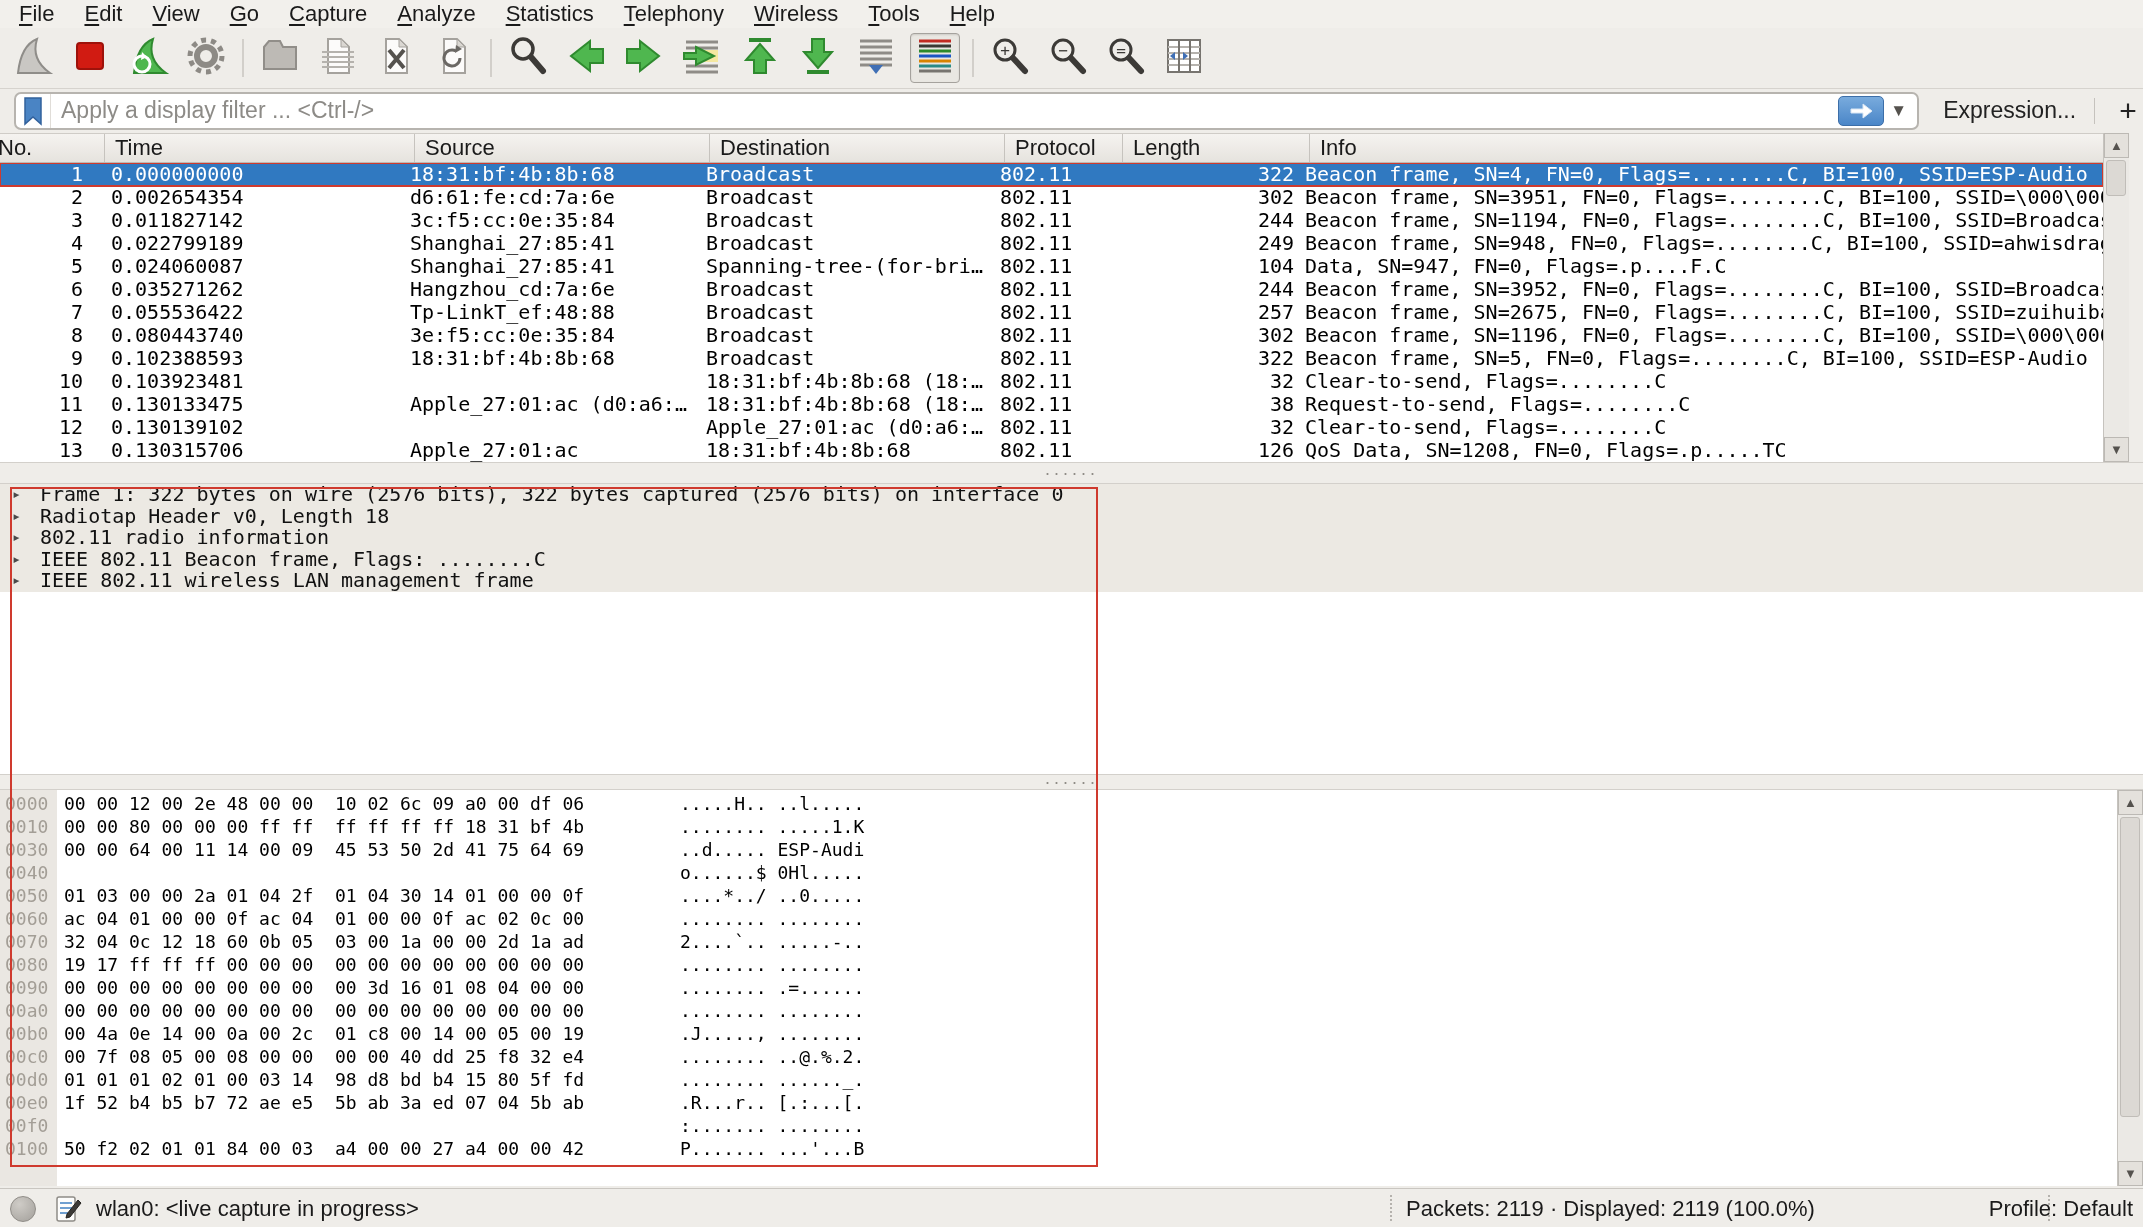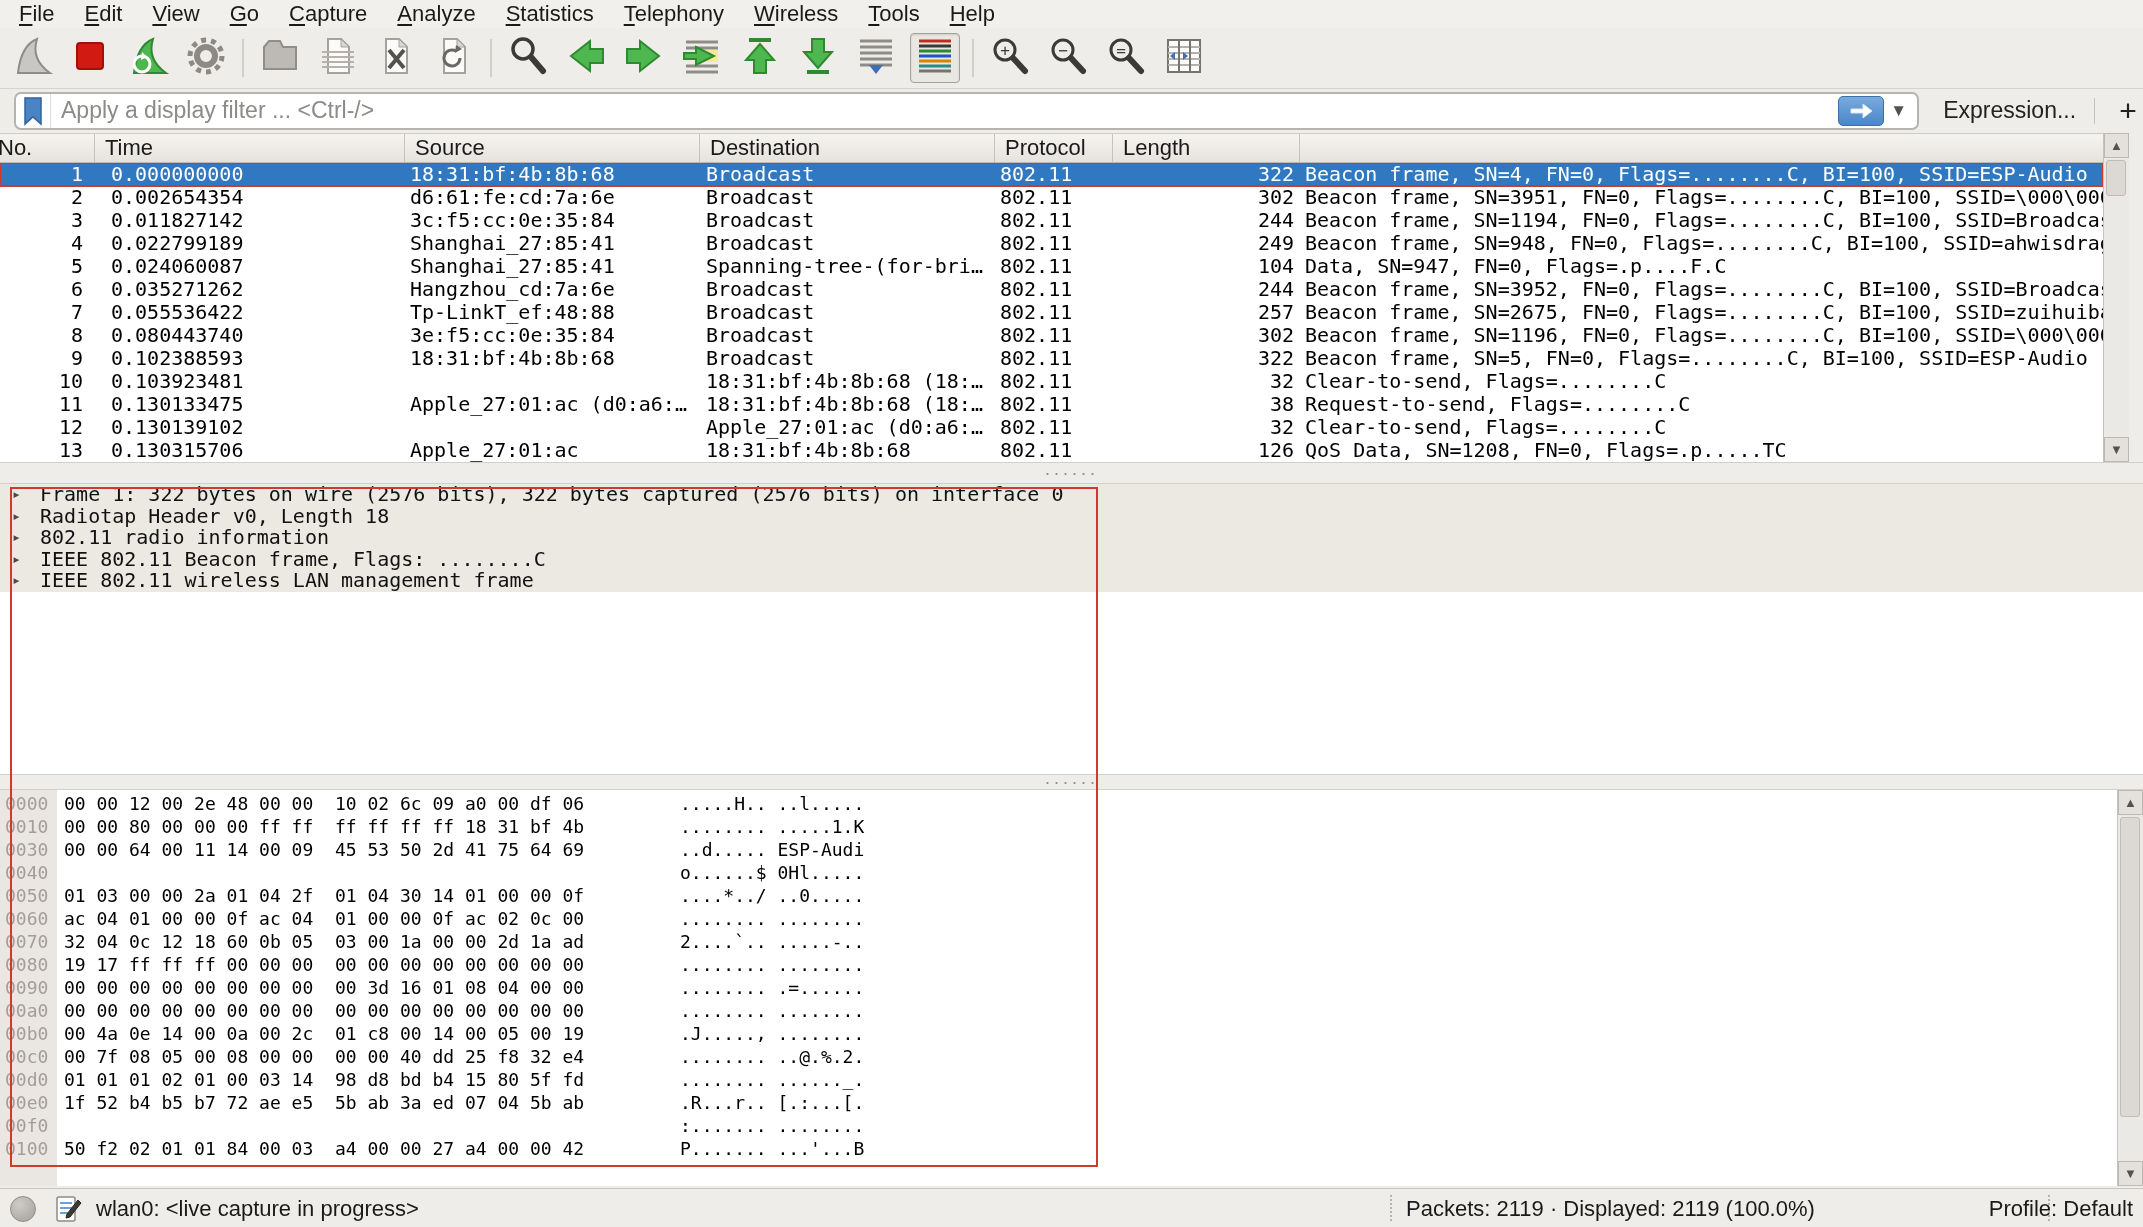--- a/index.html
+++ b/index.html
@@ -293,37 +293,40 @@
     </span>
     <span id="apply-caret">▼</span>
   </div>
   <span id="expression-label">Expression...</span>
   <span class="fsep"></span>
   <span id="add-filter-btn">+</span>
 </div>
 
 <div id="packet-list">
   <div id="pl-header">
-      <div class="hcell" style="width: 95px;">
+      <div class="hcell" style="width: 105px;">
         <span style="margin-left: -12px;">No.</span>
       </div>
       <div class="hcell" style="width: 310px;">
         <span>Time</span>
       </div>
       <div class="hcell" style="width: 295px;">
         <span>Source</span>
       </div>
       <div class="hcell" style="width: 295px;">
         <span>Destination</span>
       </div>
       <div class="hcell" style="width: 118px;">
         <span>Protocol</span>
       </div>
       <div class="hcell" style="width: 187px;">
         <span>Length</span>
+      </div>
+      <div class="hcell" style="width: auto; flex: 1 1 0%; border-right: none;">
+        <span>Info</span>
       </div>
     </div>
   <div id="pl-rows">
       <div class="prow sel"><div class="pcell" style="width: 95px; text-align: right; padding-left: 0px; padding-right: 12px;">1</div><div class="pcell" style="width: 310px; text-align: left; padding-left: 16px;">0.000000000</div><div class="pcell" style="width: 295px; text-align: left; padding-left: 5px;">18:31:bf:4b:8b:68</div><div class="pcell" style="width: 295px; text-align: left; padding-left: 6px;">Broadcast</div><div class="pcell" style="width: 118px; text-align: left; padding-left: 5px;">802.11</div><div class="pcell" style="width: 187px; text-align: right; padding-left: 0px; padding-right: 6px;">322</div><div class="pcell" style="width: 803px; text-align: left; padding-left: 5px;">Beacon frame, SN=4, FN=0, Flags=........C, BI=100, SSID=ESP-Audio</div></div>
       <div class="prow"><div class="pcell" style="width: 95px; text-align: right; padding-left: 0px; padding-right: 12px;">2</div><div class="pcell" style="width: 310px; text-align: left; padding-left: 16px;">0.002654354</div><div class="pcell" style="width: 295px; text-align: left; padding-left: 5px;">d6:61:fe:cd:7a:6e</div><div class="pcell" style="width: 295px; text-align: left; padding-left: 6px;">Broadcast</div><div class="pcell" style="width: 118px; text-align: left; padding-left: 5px;">802.11</div><div class="pcell" style="width: 187px; text-align: right; padding-left: 0px; padding-right: 6px;">302</div><div class="pcell" style="width: 803px; text-align: left; padding-left: 5px;">Beacon frame, SN=3951, FN=0, Flags=........C, BI=100, SSID=\000\000…</div></div>
       <div class="prow"><div class="pcell" style="width: 95px; text-align: right; padding-left: 0px; padding-right: 12px;">3</div><div class="pcell" style="width: 310px; text-align: left; padding-left: 16px;">0.011827142</div><div class="pcell" style="width: 295px; text-align: left; padding-left: 5px;">3c:f5:cc:0e:35:84</div><div class="pcell" style="width: 295px; text-align: left; padding-left: 6px;">Broadcast</div><div class="pcell" style="width: 118px; text-align: left; padding-left: 5px;">802.11</div><div class="pcell" style="width: 187px; text-align: right; padding-left: 0px; padding-right: 6px;">244</div><div class="pcell" style="width: 803px; text-align: left; padding-left: 5px;">Beacon frame, SN=1194, FN=0, Flags=........C, BI=100, SSID=Broadcast</div></div>
       <div class="prow"><div class="pcell" style="width: 95px; text-align: right; padding-left: 0px; padding-right: 12px;">4</div><div class="pcell" style="width: 310px; text-align: left; padding-left: 16px;">0.022799189</div><div class="pcell" style="width: 295px; text-align: left; padding-left: 5px;">Shanghai_27:85:41</div><div class="pcell" style="width: 295px; text-align: left; padding-left: 6px;">Broadcast</div><div class="pcell" style="width: 118px; text-align: left; padding-left: 5px;">802.11</div><div class="pcell" style="width: 187px; text-align: right; padding-left: 0px; padding-right: 6px;">249</div><div class="pcell" style="width: 803px; text-align: left; padding-left: 5px;">Beacon frame, SN=948, FN=0, Flags=........C, BI=100, SSID=ahwisdrag…</div></div>
       <div class="prow"><div class="pcell" style="width: 95px; text-align: right; padding-left: 0px; padding-right: 12px;">5</div><div class="pcell" style="width: 310px; text-align: left; padding-left: 16px;">0.024060087</div><div class="pcell" style="width: 295px; text-align: left; padding-left: 5px;">Shanghai_27:85:41</div><div class="pcell" style="width: 295px; text-align: left; padding-left: 6px;">Spanning-tree-(for-bri…</div><div class="pcell" style="width: 118px; text-align: left; padding-left: 5px;">802.11</div><div class="pcell" style="width: 187px; text-align: right; padding-left: 0px; padding-right: 6px;">104</div><div class="pcell" style="width: 803px; text-align: left; padding-left: 5px;">Data, SN=947, FN=0, Flags=.p....F.C</div></div>
       <div class="prow"><div class="pcell" style="width: 95px; text-align: right; padding-left: 0px; padding-right: 12px;">6</div><div class="pcell" style="width: 310px; text-align: left; padding-left: 16px;">0.035271262</div><div class="pcell" style="width: 295px; text-align: left; padding-left: 5px;">Hangzhou_cd:7a:6e</div><div class="pcell" style="width: 295px; text-align: left; padding-left: 6px;">Broadcast</div><div class="pcell" style="width: 118px; text-align: left; padding-left: 5px;">802.11</div><div class="pcell" style="width: 187px; text-align: right; padding-left: 0px; padding-right: 6px;">244</div><div class="pcell" style="width: 803px; text-align: left; padding-left: 5px;">Beacon frame, SN=3952, FN=0, Flags=........C, BI=100, SSID=Broadcast</div></div>
       <div class="prow"><div class="pcell" style="width: 95px; text-align: right; padding-left: 0px; padding-right: 12px;">7</div><div class="pcell" style="width: 310px; text-align: left; padding-left: 16px;">0.055536422</div><div class="pcell" style="width: 295px; text-align: left; padding-left: 5px;">Tp-LinkT_ef:48:88</div><div class="pcell" style="width: 295px; text-align: left; padding-left: 6px;">Broadcast</div><div class="pcell" style="width: 118px; text-align: left; padding-left: 5px;">802.11</div><div class="pcell" style="width: 187px; text-align: right; padding-left: 0px; padding-right: 6px;">257</div><div class="pcell" style="width: 803px; text-align: left; padding-left: 5px;">Beacon frame, SN=2675, FN=0, Flags=........C, BI=100, SSID=zuihuiba…</div></div>

